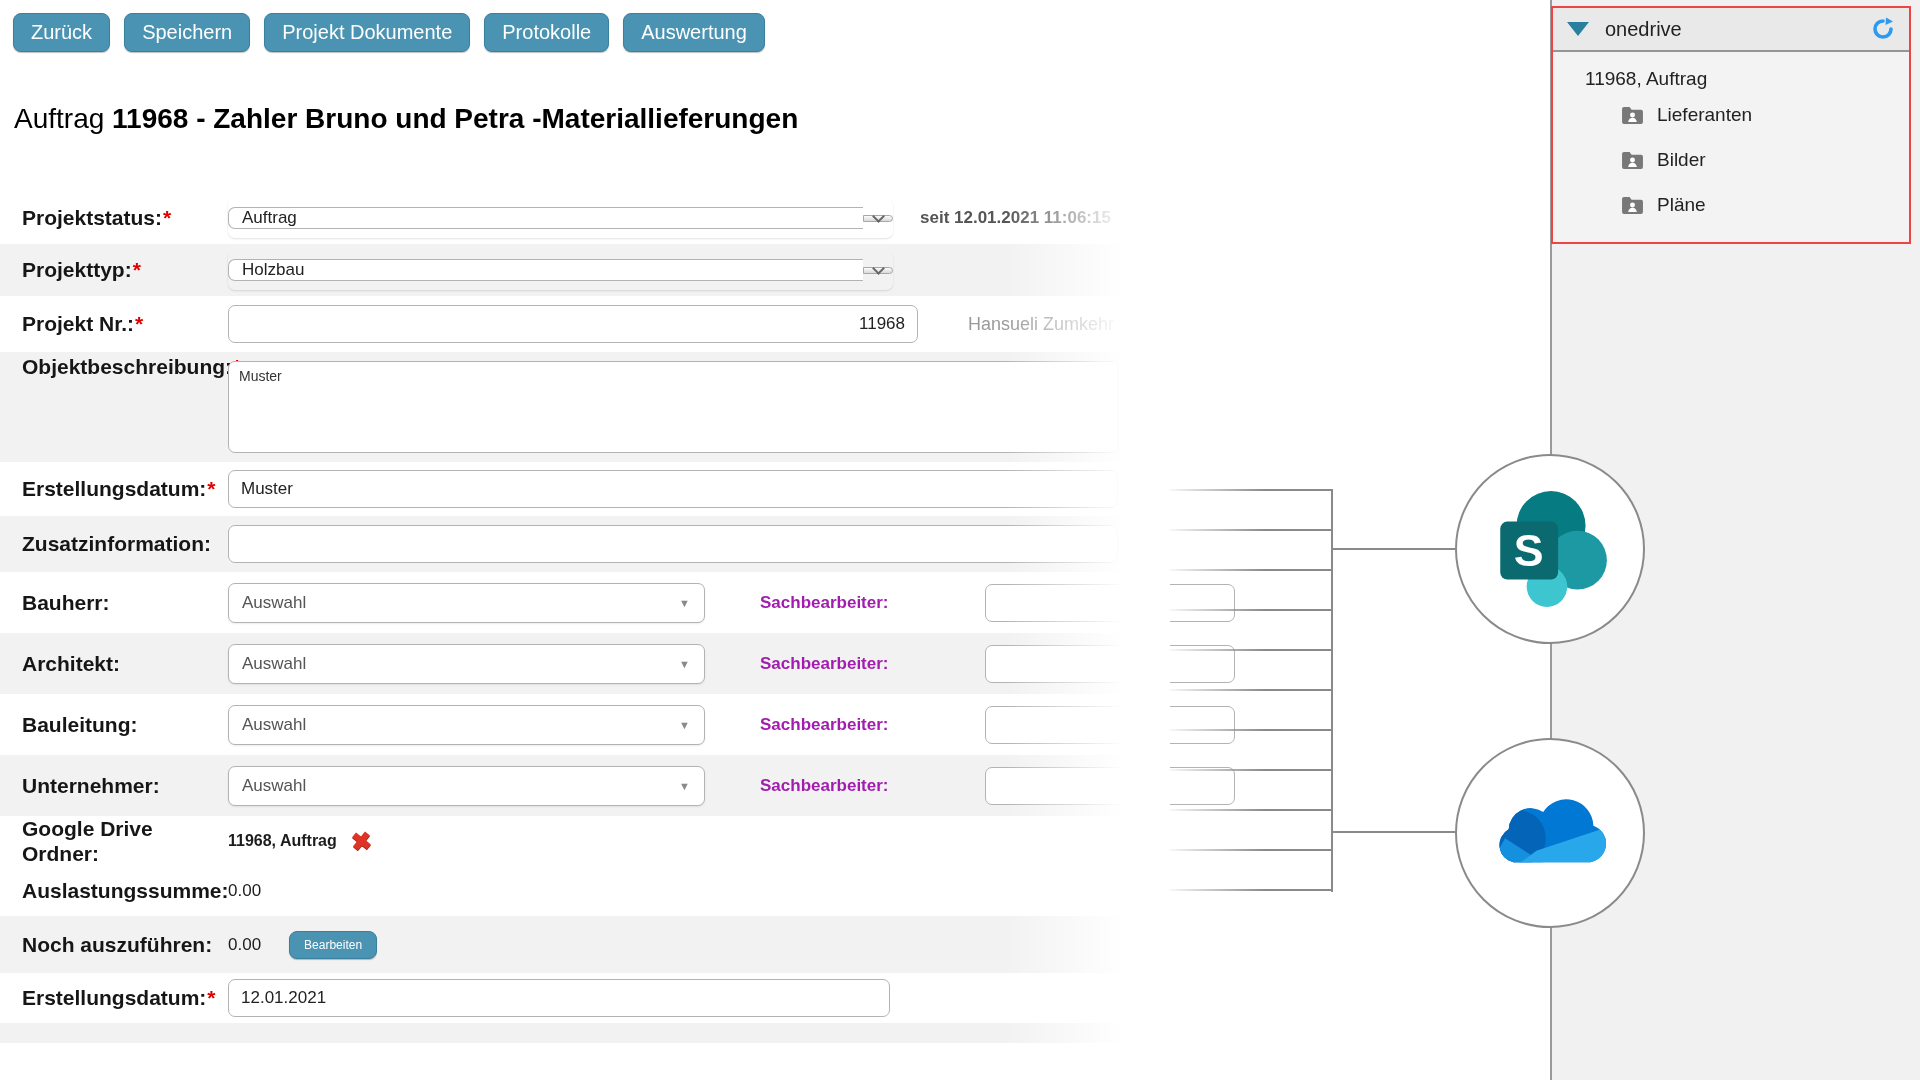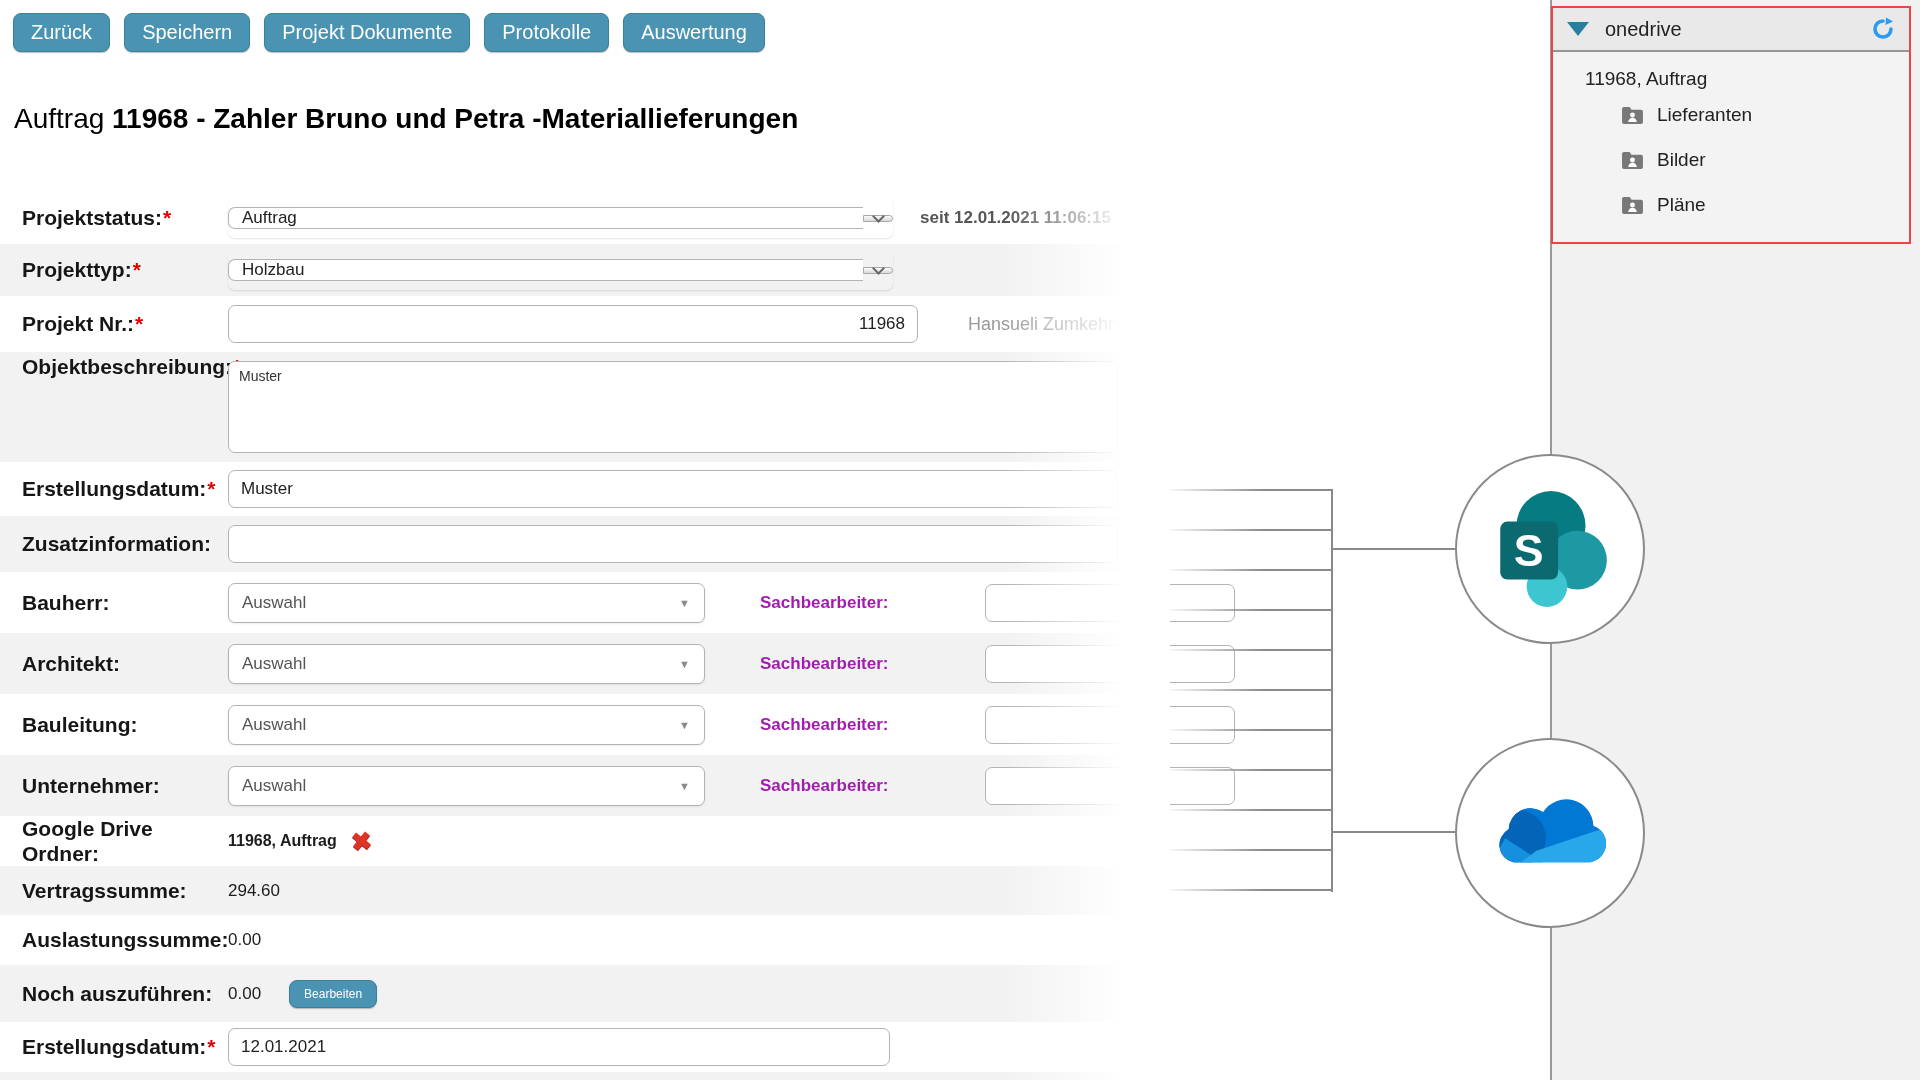--- a/index.html
+++ b/index.html
@@ -216,24 +216,20 @@
       <div class="sach-lbl">Sachbearbeiter:</div>
       <input class="input sach-input" value="" style="">
     </div>
 
     <div class="row" style="height:50px">
       <div class="lbl"><span>Google Drive Ordner:</span></div>
       <span class="value-text bold">11968, Auftrag</span>
       <span class="xicon">✖</span>
     </div>
 
-    <div class="row alt" style="height:49px">
-      <div class="lbl"><span>Vertragssumme:</span></div>
-      <span class="value-text">294.60</span>
-    </div>
 
     <div class="row" style="height:50px">
       <div class="lbl"><span>Auslastungssumme:</span></div>
       <span class="value-text">0.00</span>
     </div>
 
     <div class="row alt" style="height:57px">
       <div class="lbl"><span>Noch auszuführen:</span></div>
       <span class="value-text">0.00</span>
       <button class="btn edit-btn">Bearbeiten</button>

